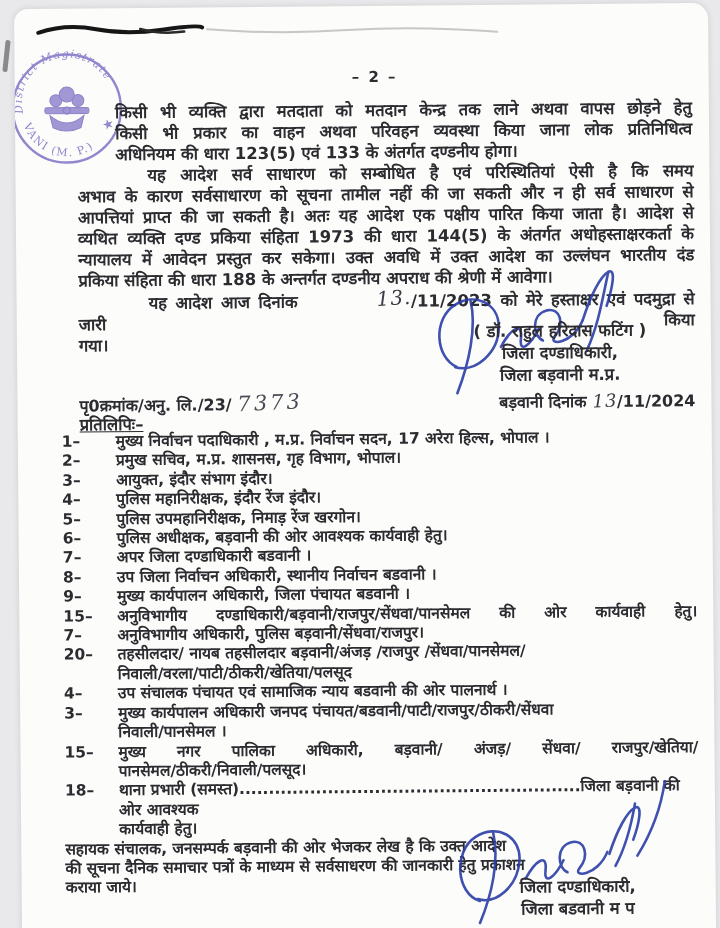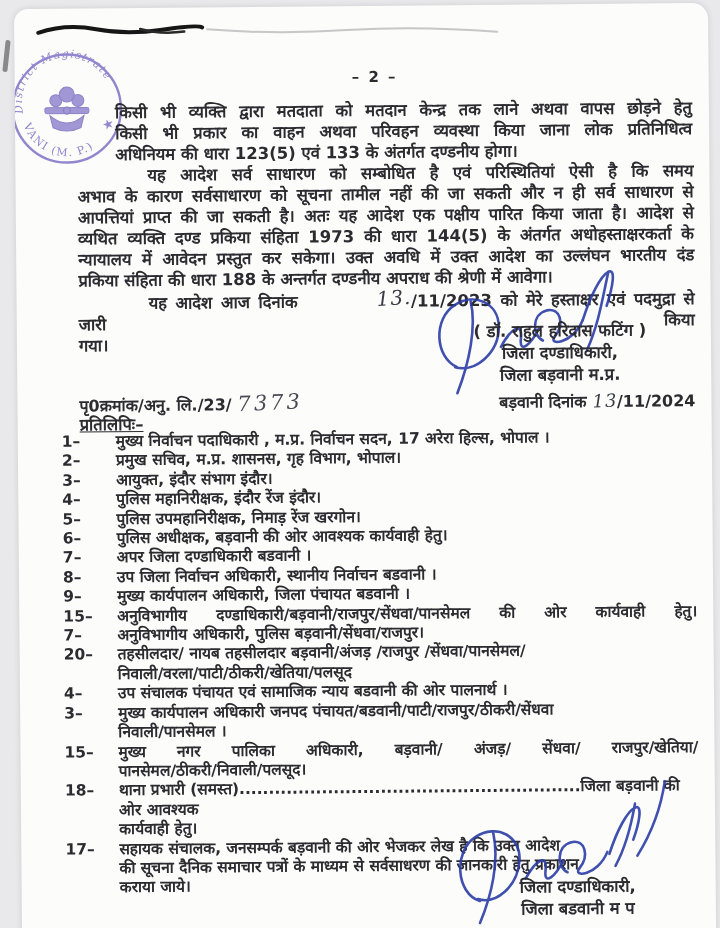--- a/index.html
+++ b/index.html
@@ -228,21 +228,20 @@
         </div>
       </div>
       <div class="copy-item">
         <span class="num">18–</span>
         <div class="body">
           <div class="tl">थाना प्रभारी (समस्त)..........................................................जिला बड़वानी की ओर आवश्यक</div>
           <div class="tl">कार्यवाही हेतु।</div>
         </div>
       </div>
       <div class="copy-item">
-        <span class="num">17–</span>
         <div class="body">
           <div class="tl">सहायक संचालक, जनसम्पर्क बड़वानी की ओर भेजकर लेख है कि उक्त आदेश</div>
           <div class="tl">की सूचना दैनिक समाचार पत्रों के माध्यम से सर्वसाधरण की जानकारी हेतु प्रकाशन</div>
           <div class="tl">कराया जाये।</div>
         </div>
       </div>
     </div>
 
   <svg class="sig2" width="280" height="158" viewBox="0 0 280 158">
     <g fill="none" stroke="#2c3da6" stroke-width="2.6" stroke-linecap="round" opacity="0.9">

